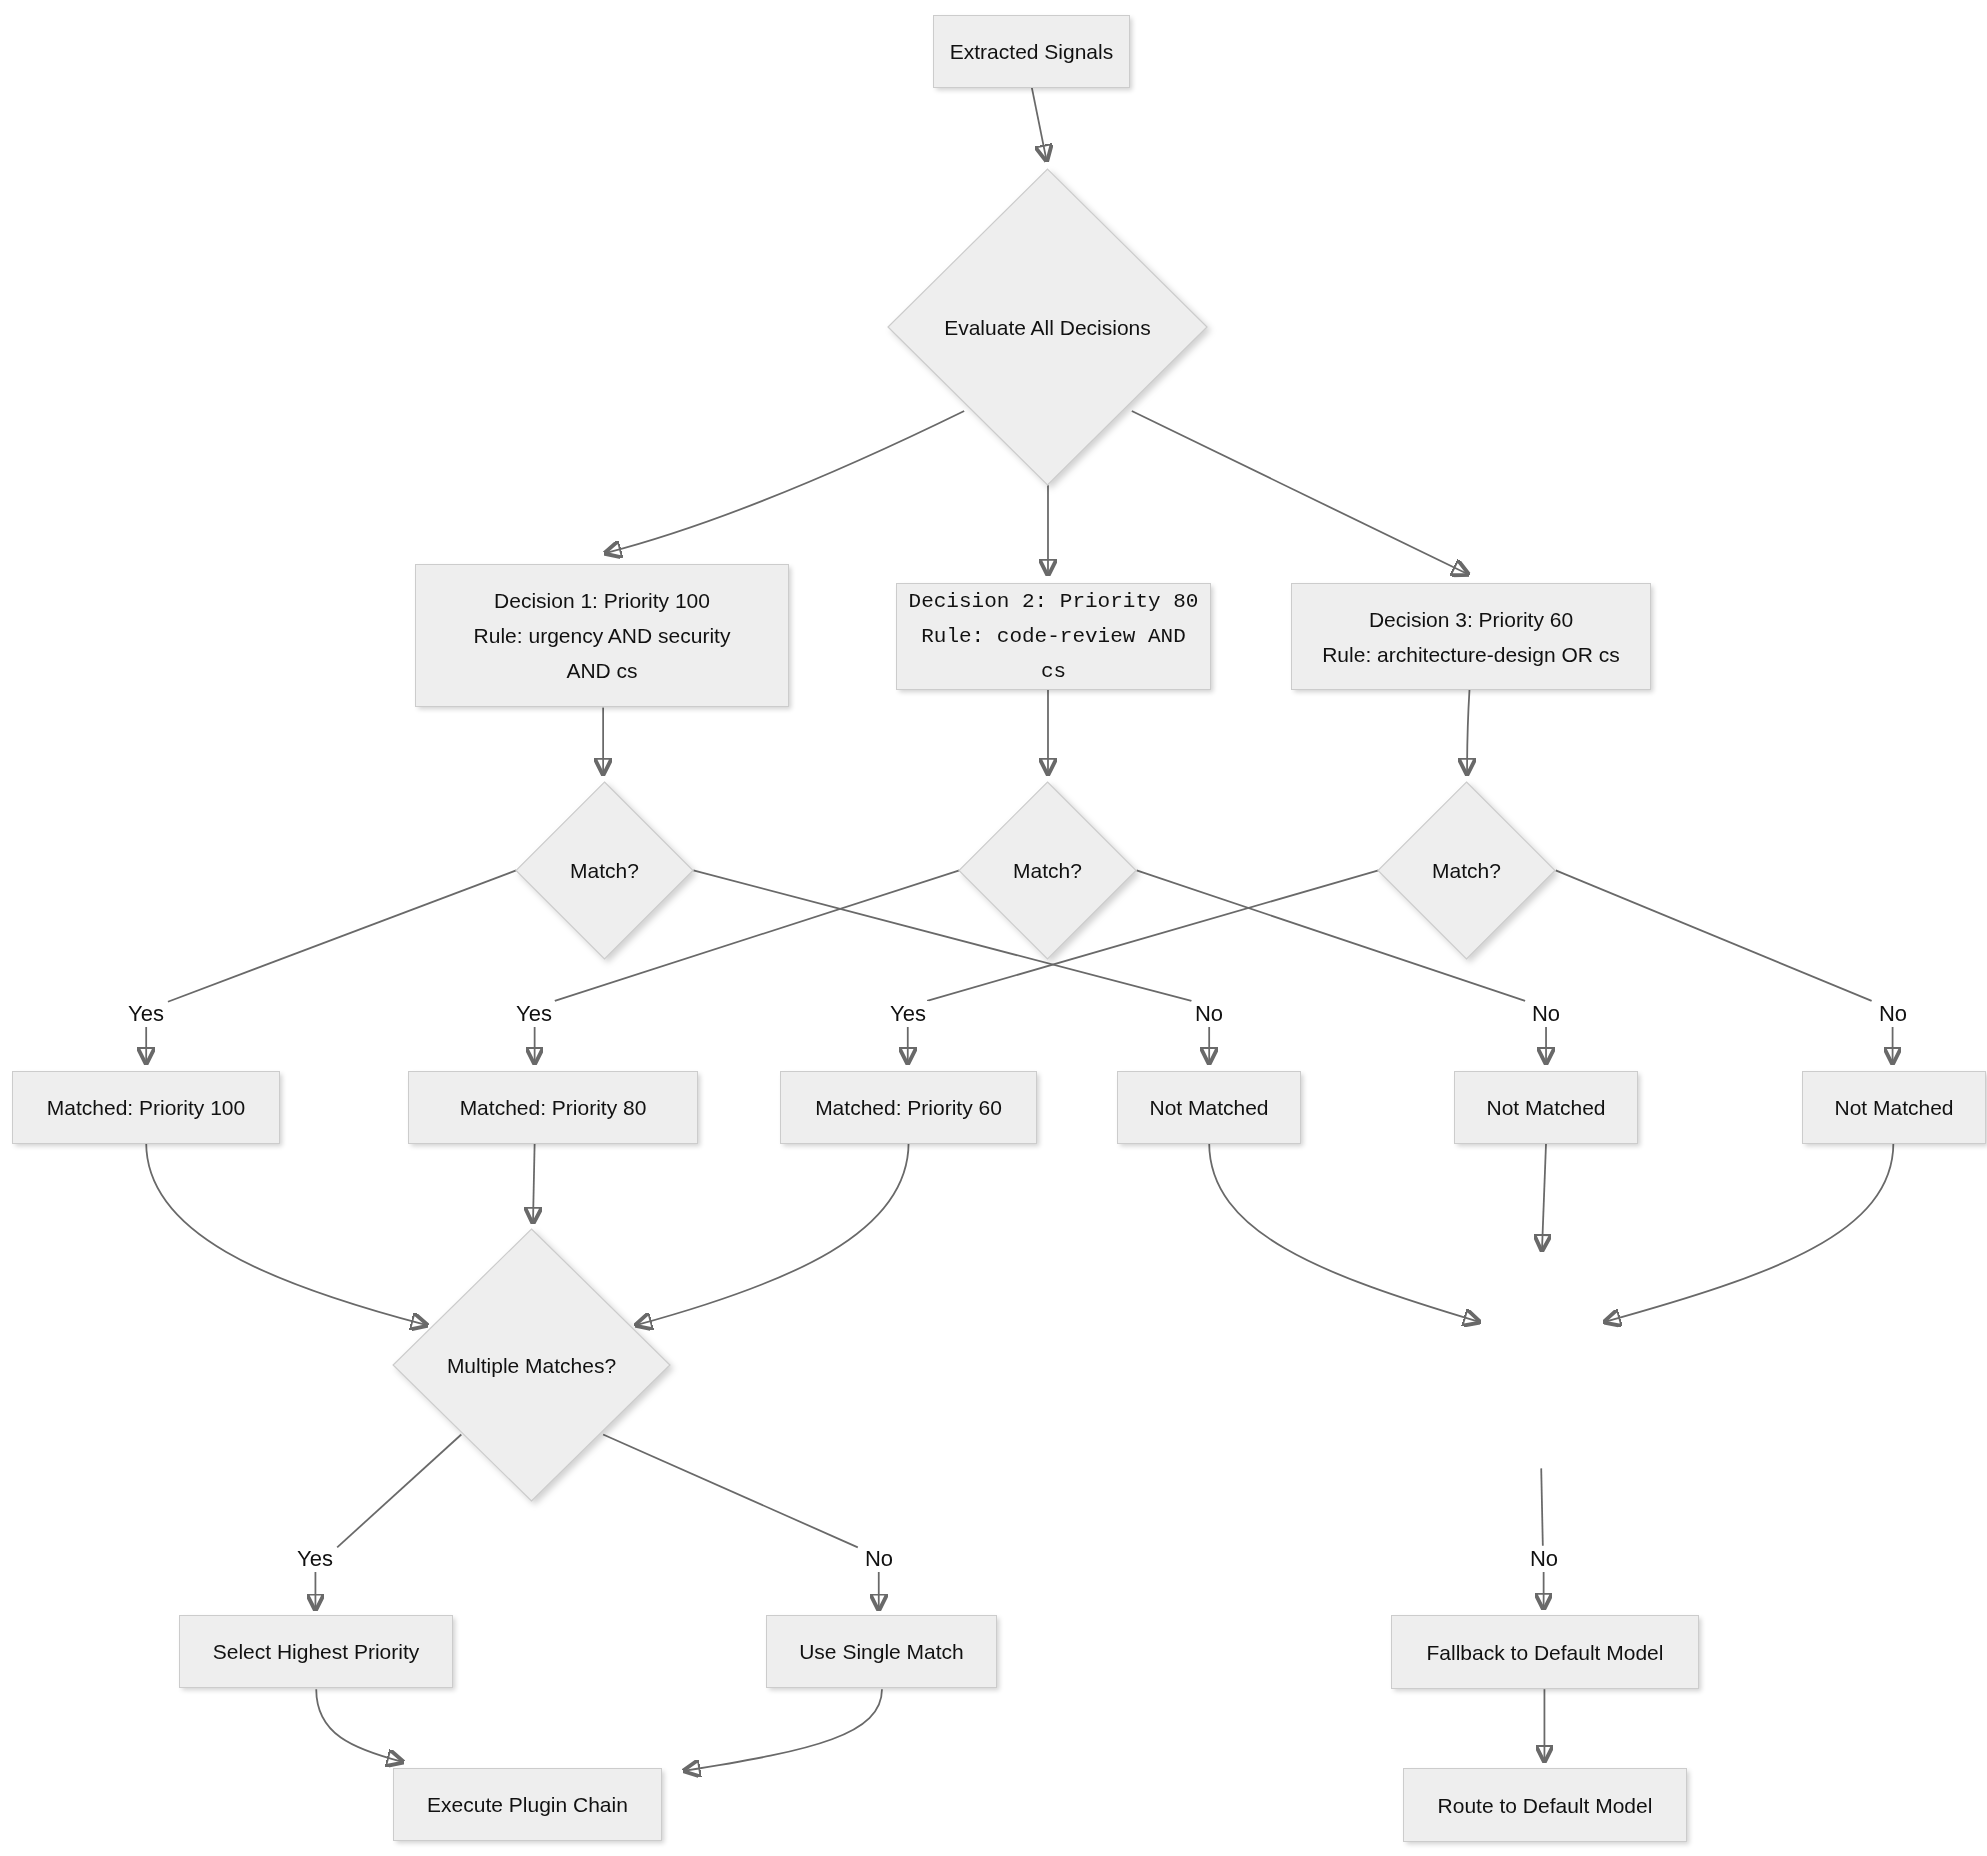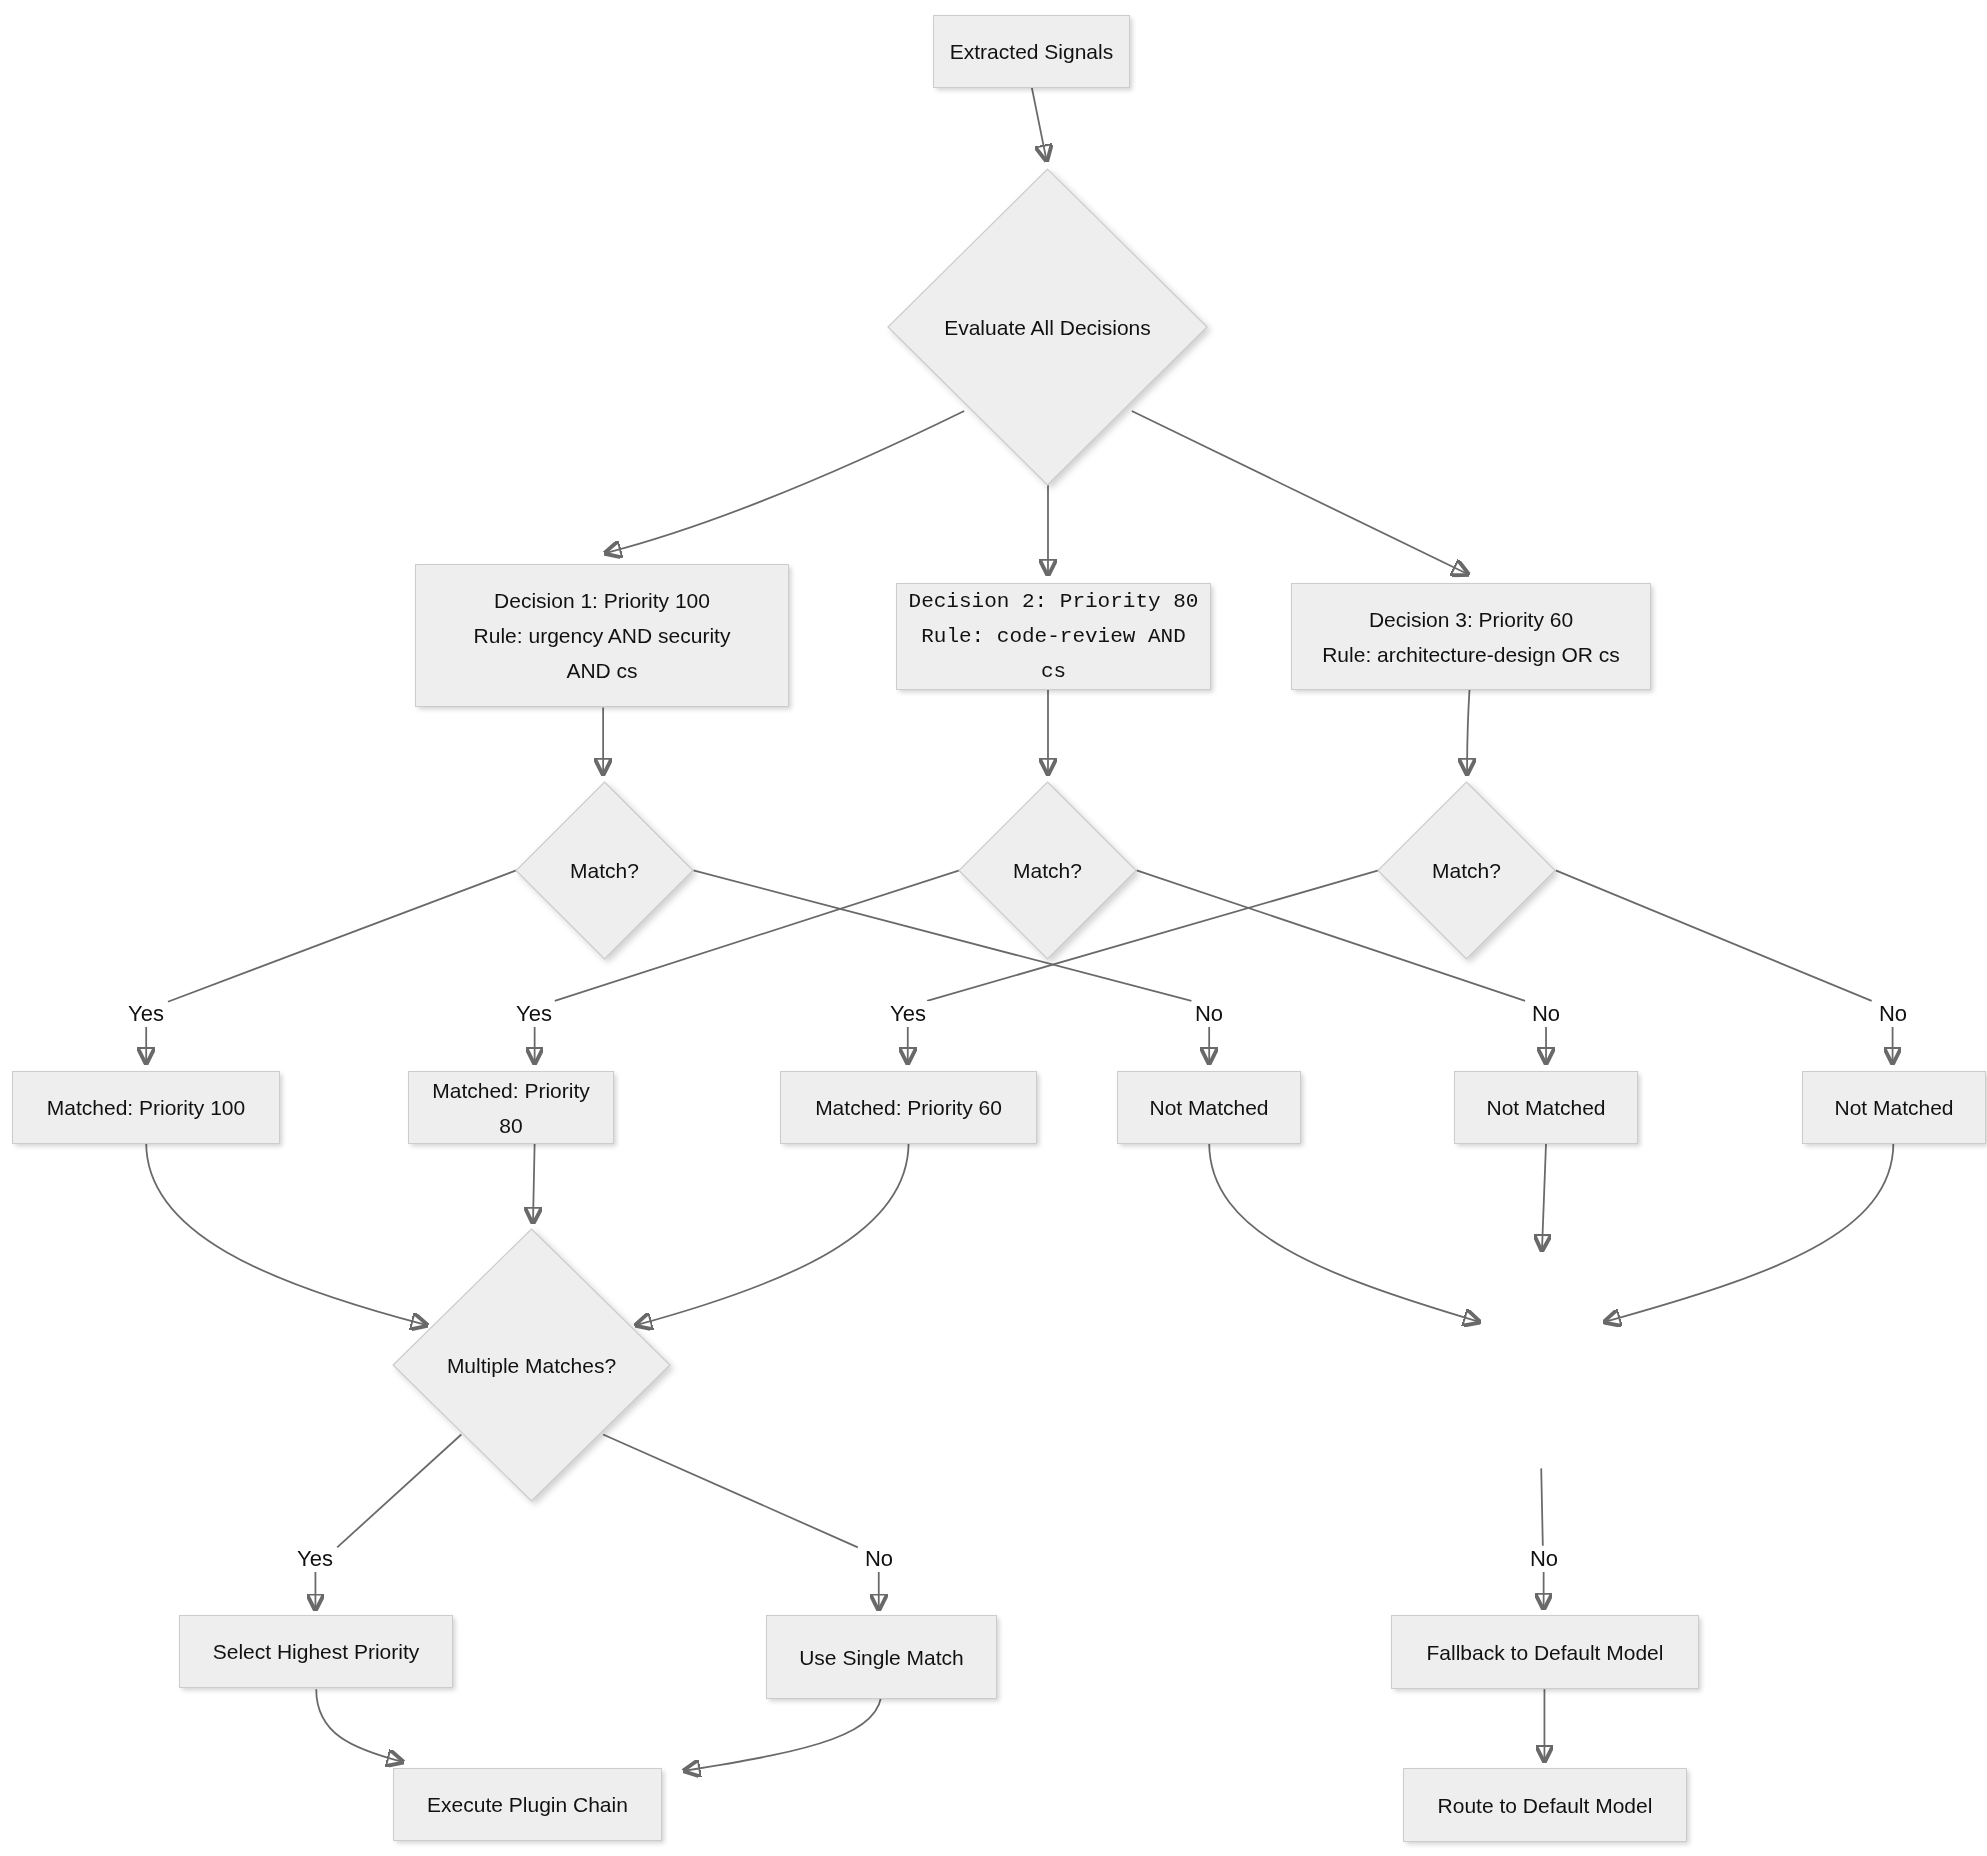--- a/index.html
+++ b/index.html
@@ -125,21 +125,21 @@
 
   <div class="node" style="left:1291px; top:583px; width:360px; height:107px;">
     <div class="node-label">Decision 3: Priority 60
 Rule: architecture-design OR cs</div>
   </div>
 
   <div class="node" style="left:12px; top:1071px; width:268px; height:73px;">
     <div class="node-label">Matched: Priority 100</div>
   </div>
 
-  <div class="node" style="left:408px; top:1071px; width:206px; height:73px;">
+  <div class="node" style="left:408px; top:1071px; width:290px; height:73px;">
     <div class="node-label">Matched: Priority 80</div>
   </div>
 
   <div class="node" style="left:780px; top:1071px; width:257px; height:73px;">
     <div class="node-label">Matched: Priority 60</div>
   </div>
 
   <div class="node" style="left:1117px; top:1071px; width:184px; height:73px;">
     <div class="node-label">Not Matched</div>
   </div>
@@ -149,21 +149,21 @@
   </div>
 
   <div class="node" style="left:1802px; top:1071px; width:184px; height:73px;">
     <div class="node-label">Not Matched</div>
   </div>
 
   <div class="node" style="left:179px; top:1615px; width:274px; height:73px;">
     <div class="node-label">Select Highest Priority</div>
   </div>
 
-  <div class="node" style="left:766px; top:1615px; width:231px; height:84px;">
+  <div class="node" style="left:766px; top:1615px; width:231px; height:73px;">
     <div class="node-label">Use Single Match</div>
   </div>
 
   <div class="node" style="left:393px; top:1768px; width:269px; height:73px;">
     <div class="node-label">Execute Plugin Chain</div>
   </div>
 
   <div class="node" style="left:1391px; top:1615px; width:308px; height:74px;">
     <div class="node-label">Fallback to Default Model</div>
   </div>

